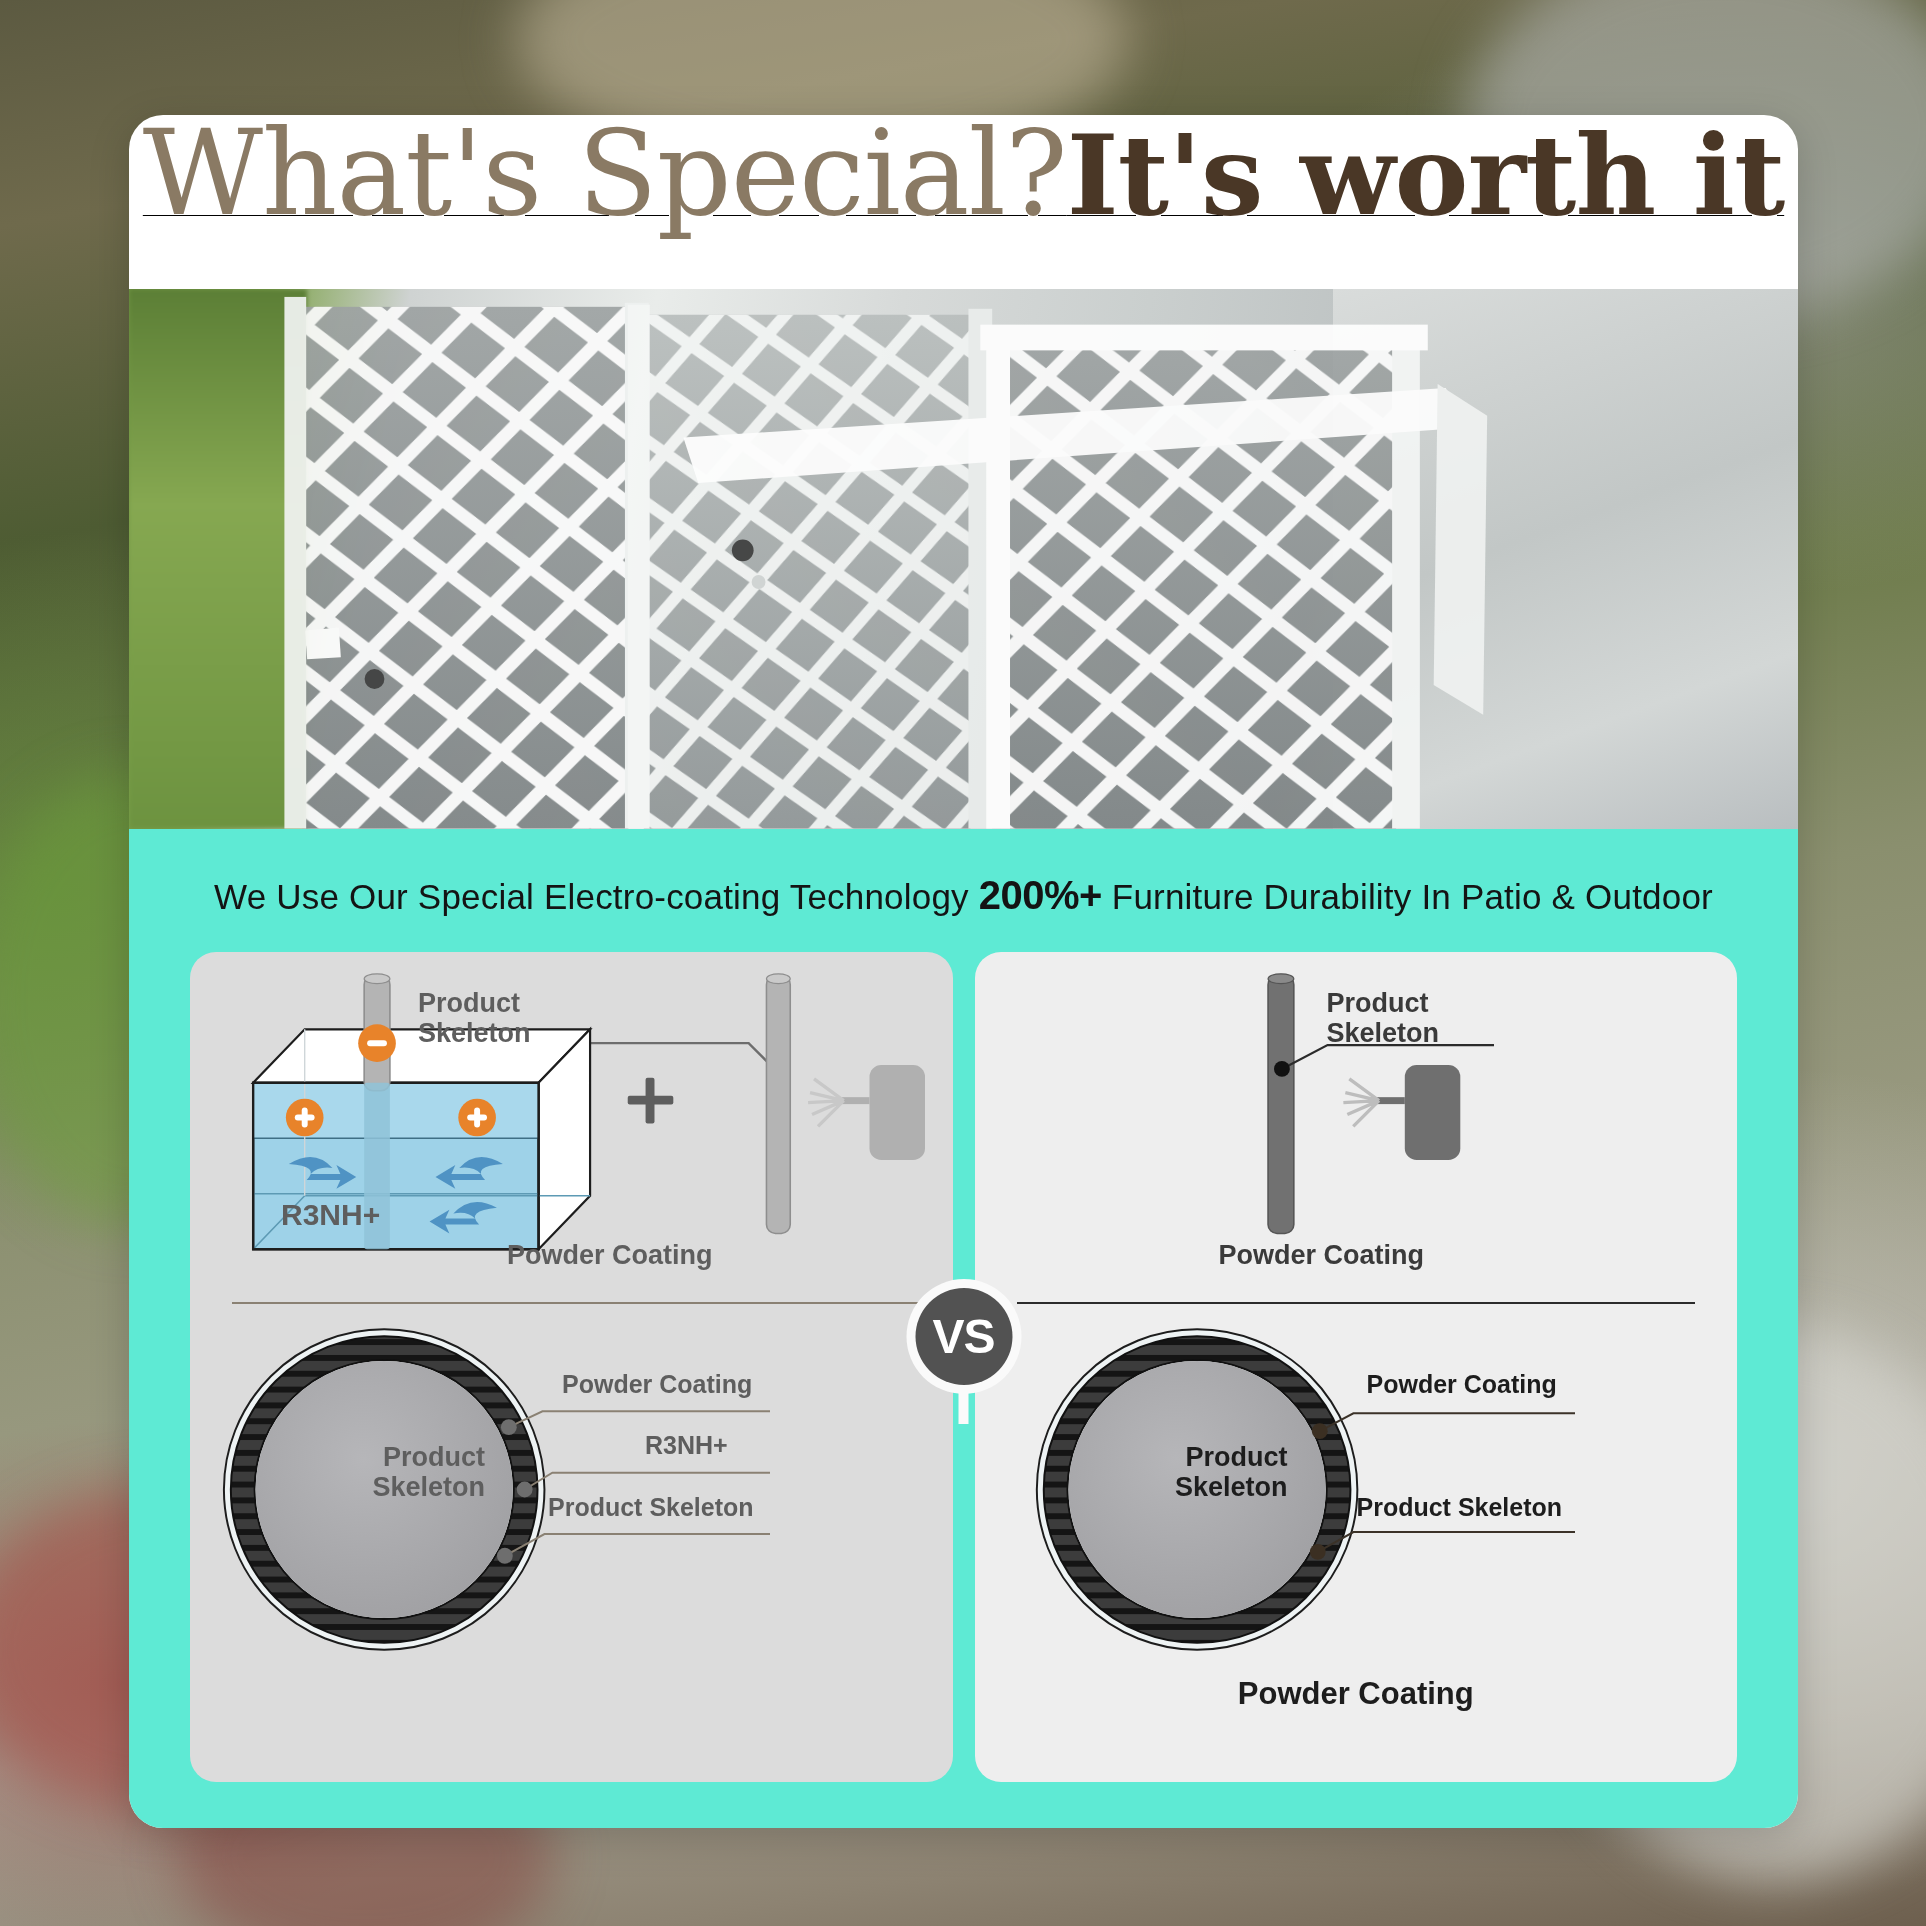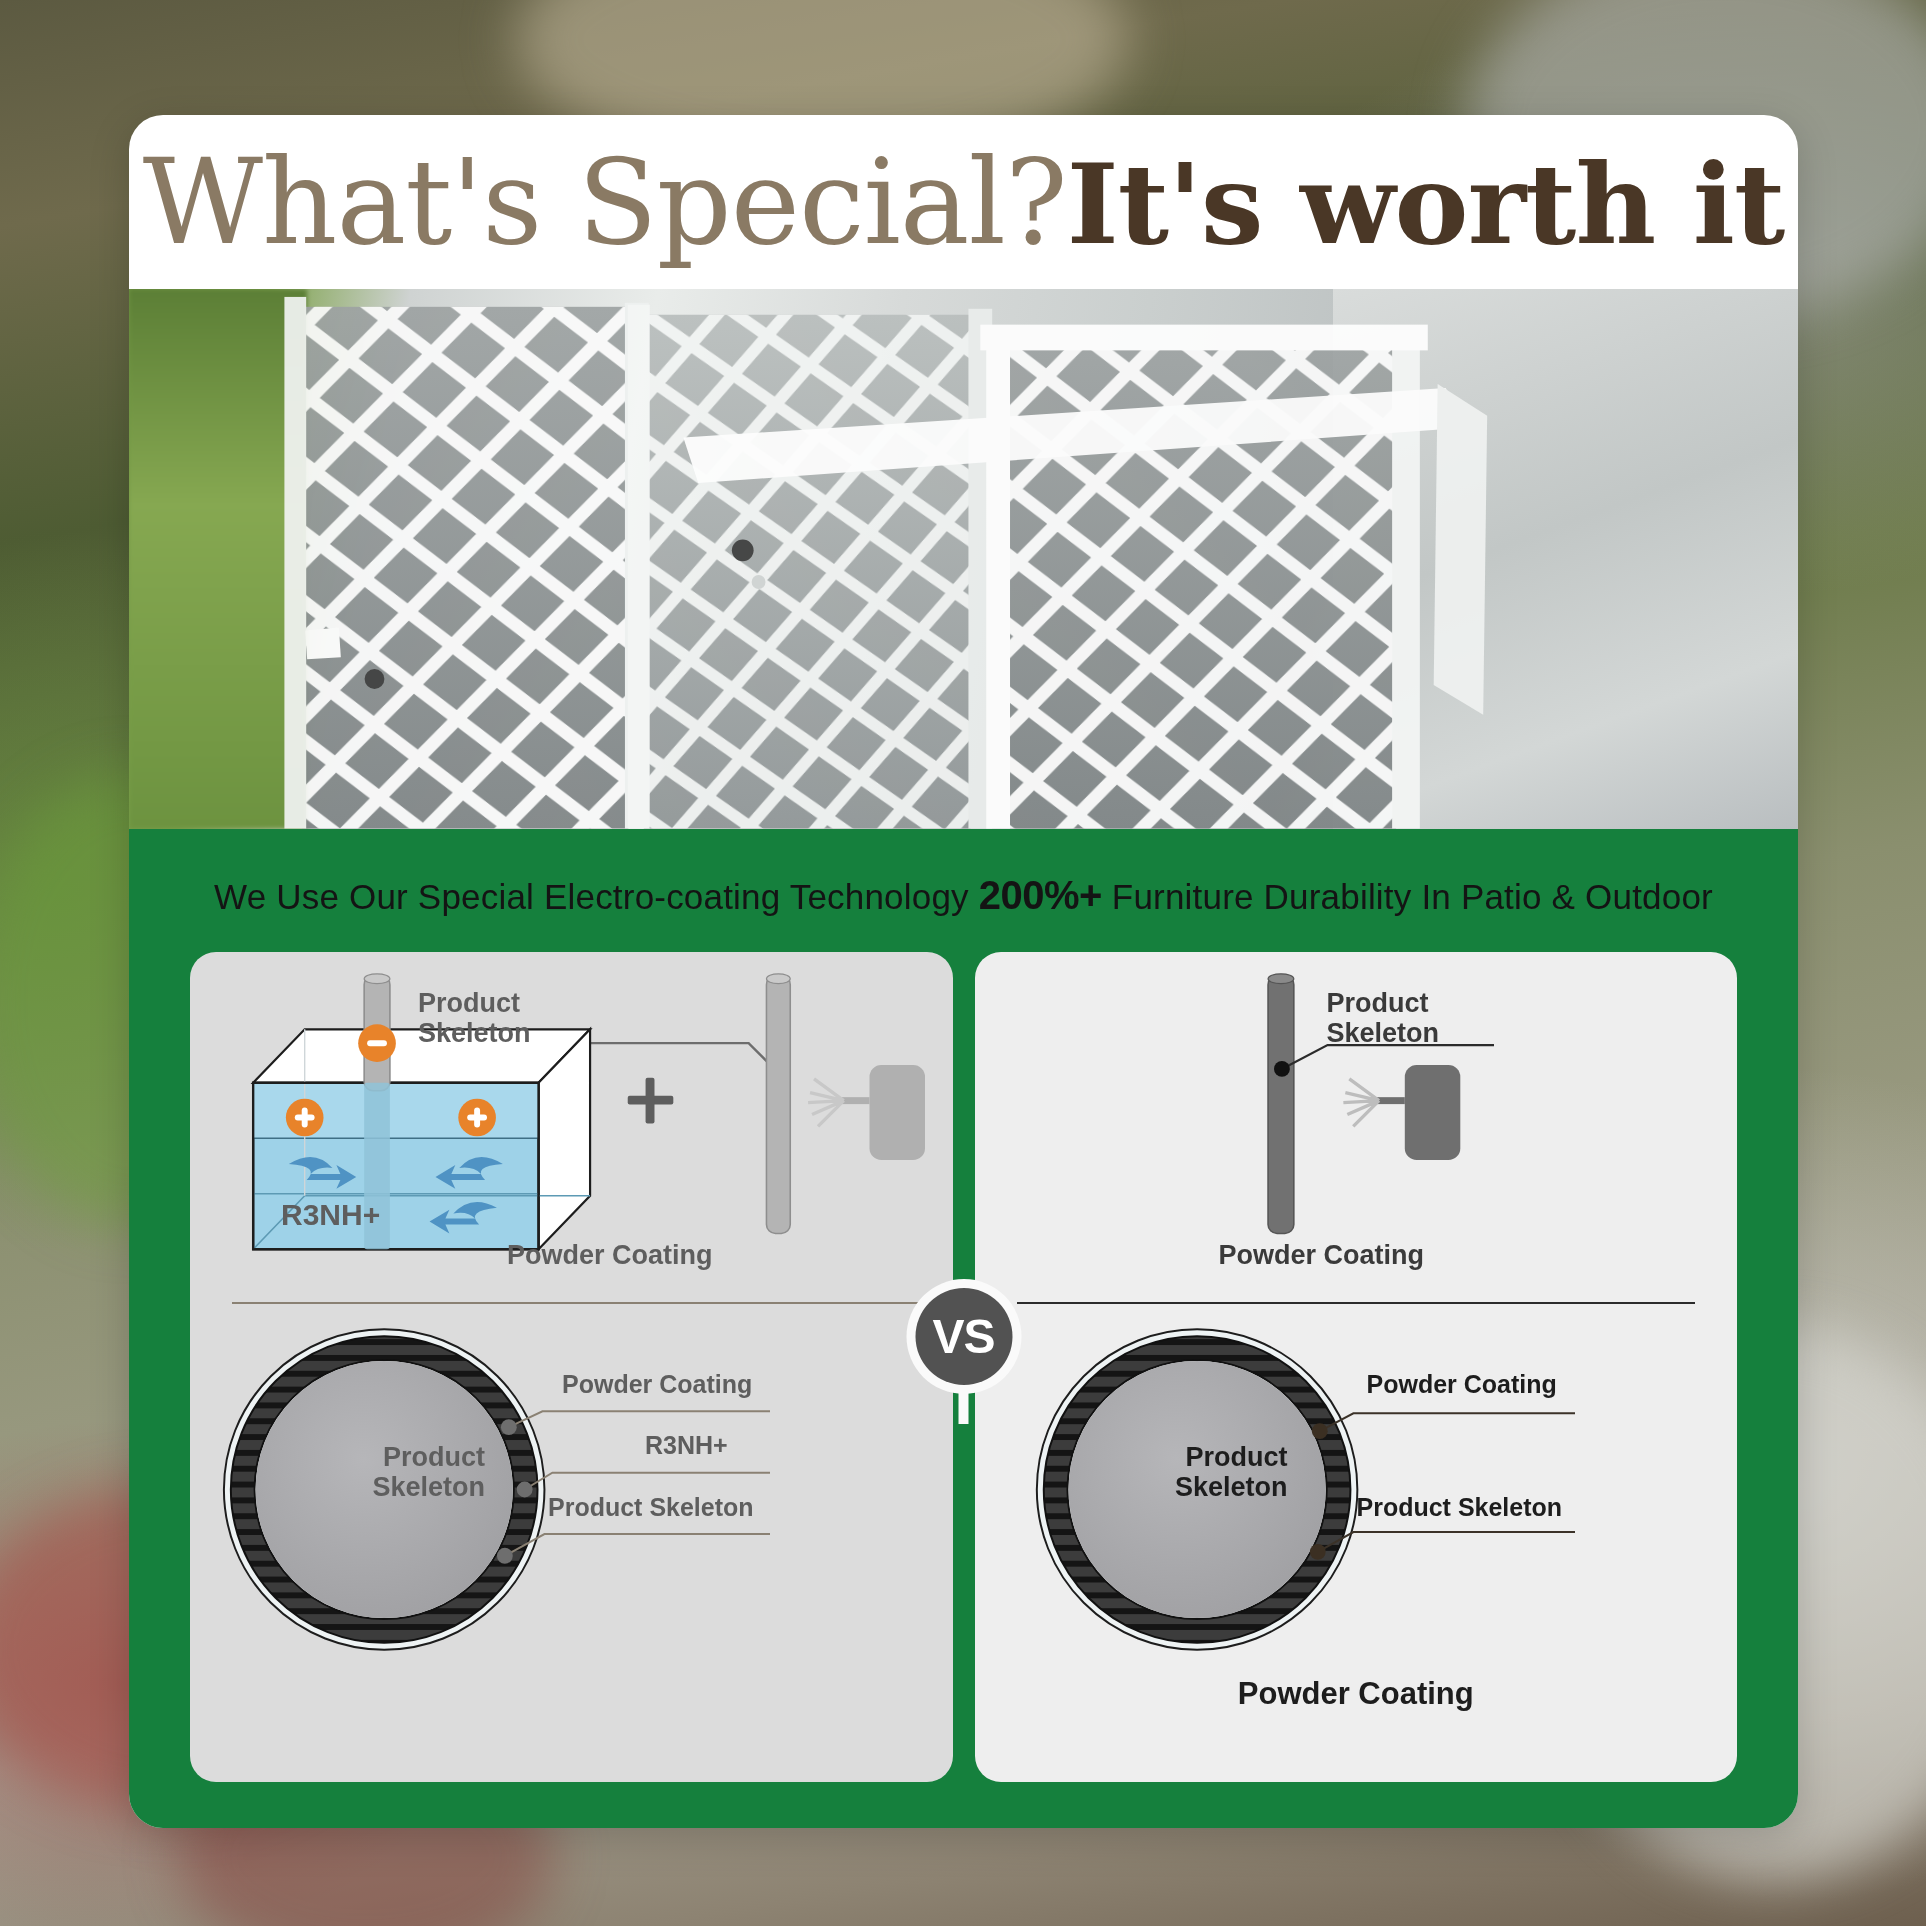--- a/index.html
+++ b/index.html
@@ -24,21 +24,21 @@
   .blob{position:absolute;border-radius:50%;filter:blur(26px);}
 
   
   .card{
     position:absolute;left:129px;top:115px;width:1669px;height:1713px;
     background:#ffffff;border-radius:34px;overflow:hidden;
     box-shadow:0 10px 40px rgba(0,0,0,.18);
   }
 
   
-  .header{height:174px;display:flex;align-items:center;justify-content:center;}
+  .header{height:174px;display:flex;align-items:flex-start;justify-content:center;text-decoration:underline;}
   .title{white-space:nowrap;line-height:1;}
   .t-light{
     font-family:"DejaVu Serif", serif;font-weight:300;
     font-size:117px;color:#8a7a64;letter-spacing:-1px;
   }
   .t-bold{
     font-family:"DejaVu Serif", serif;font-weight:bold;
     font-size:111px;color:#4a3726;letter-spacing:-1px;
   }
 
@@ -48,21 +48,21 @@
     background:
       linear-gradient(100deg,#6f9443 0%,#7fa34e 8%,#cfd3d2 16%,#e9ecea 30%,#d7dad9 44%,#cacfce 58%,#bfc4c4 70%,#d5d8d7 82%,#c5c9c8 92%,#b6bbbb 100%);
   }
   .lattice{position:absolute;inset:0;opacity:.92;}
   .grass{position:absolute;left:0;top:0;width:178px;height:100%;
     background:linear-gradient(180deg,#5c7f36,#86a851 40%,#6d9340 100%);filter:blur(2px);}
   .cushion{position:absolute;right:0;top:0;width:465px;height:100%;
     background:linear-gradient(160deg,#d9dcdb,#c2c7c6 45%,#d3d7d6 75%,#b9bec0);}
 
   
-  .body{padding:0 0 0 0;background:#15803d;height:999px;position:relative;}
+  .body{padding:0 0 0 0;background:#5eead4;height:999px;position:relative;}
   .subtitle{
     text-align:center;padding-top:44px;
     font-size:35px;color:#141414;font-weight:400;
     font-family:"Liberation Sans", sans-serif;
     letter-spacing:0.2px;white-space:nowrap;
   }
   .subtitle b{font-weight:bold;font-size:40px;letter-spacing:-0.5px;}
 
   .compare{
     position:relative;display:flex;gap:22px;justify-content:center;

